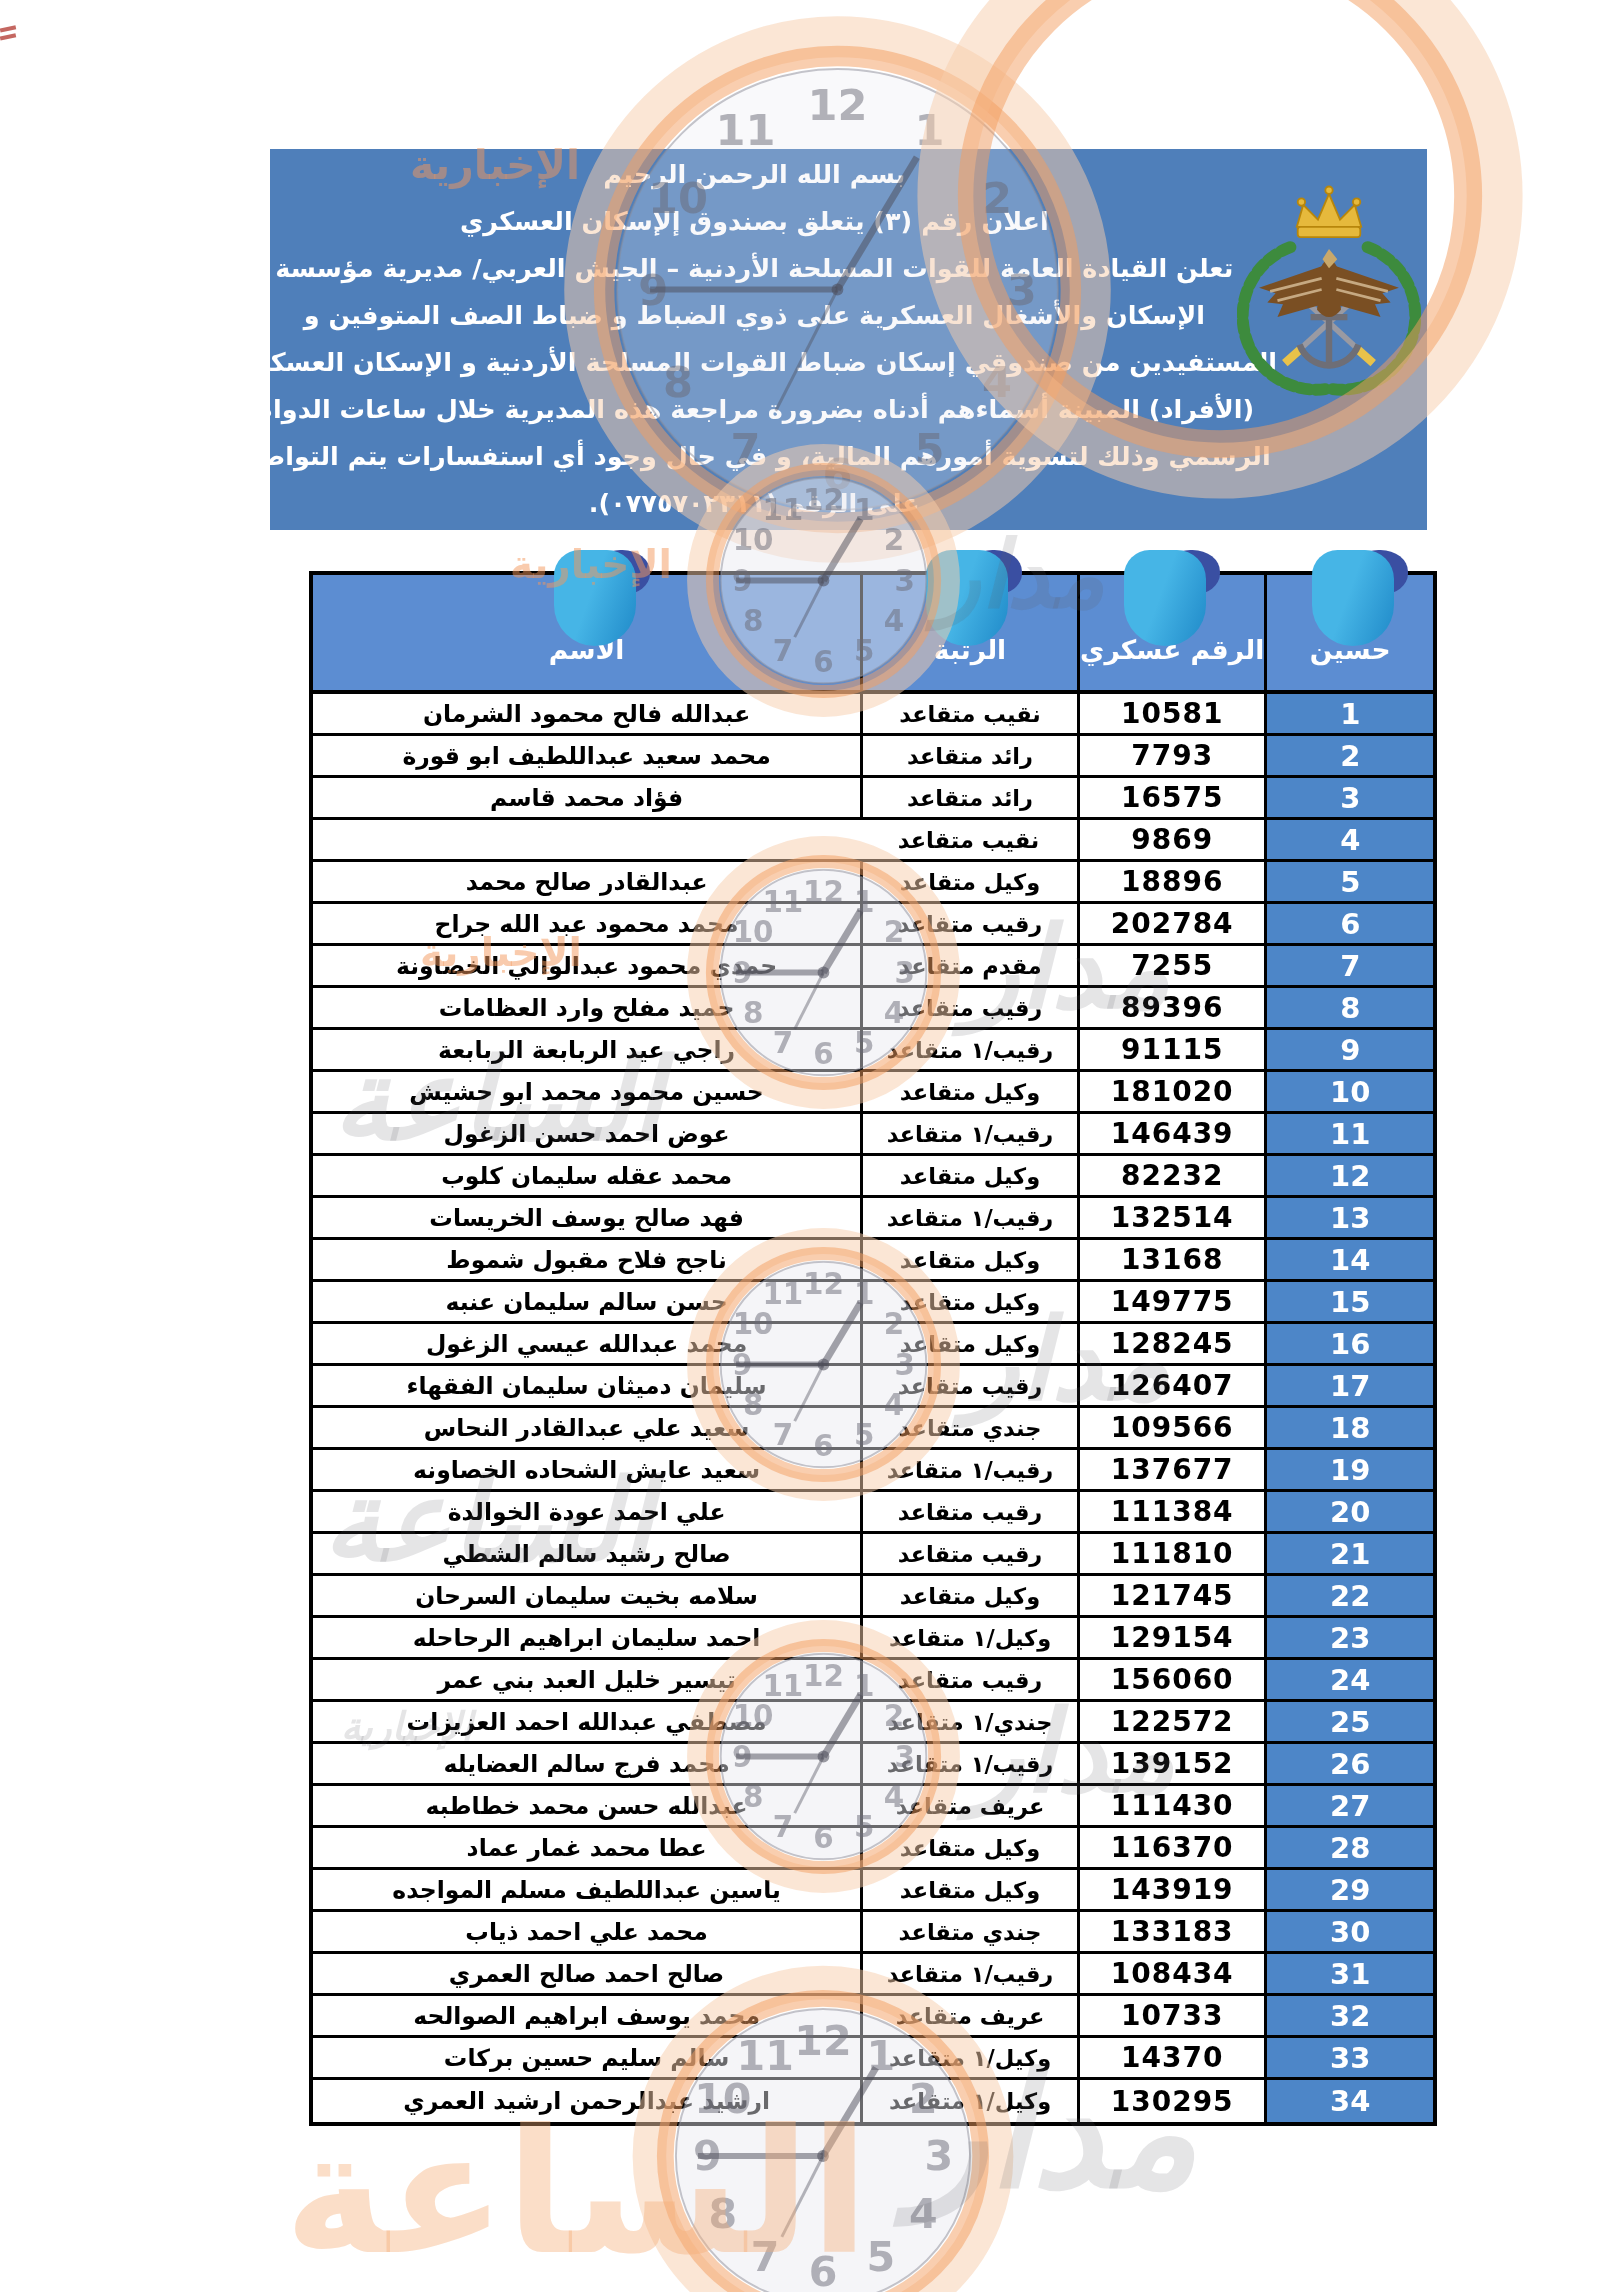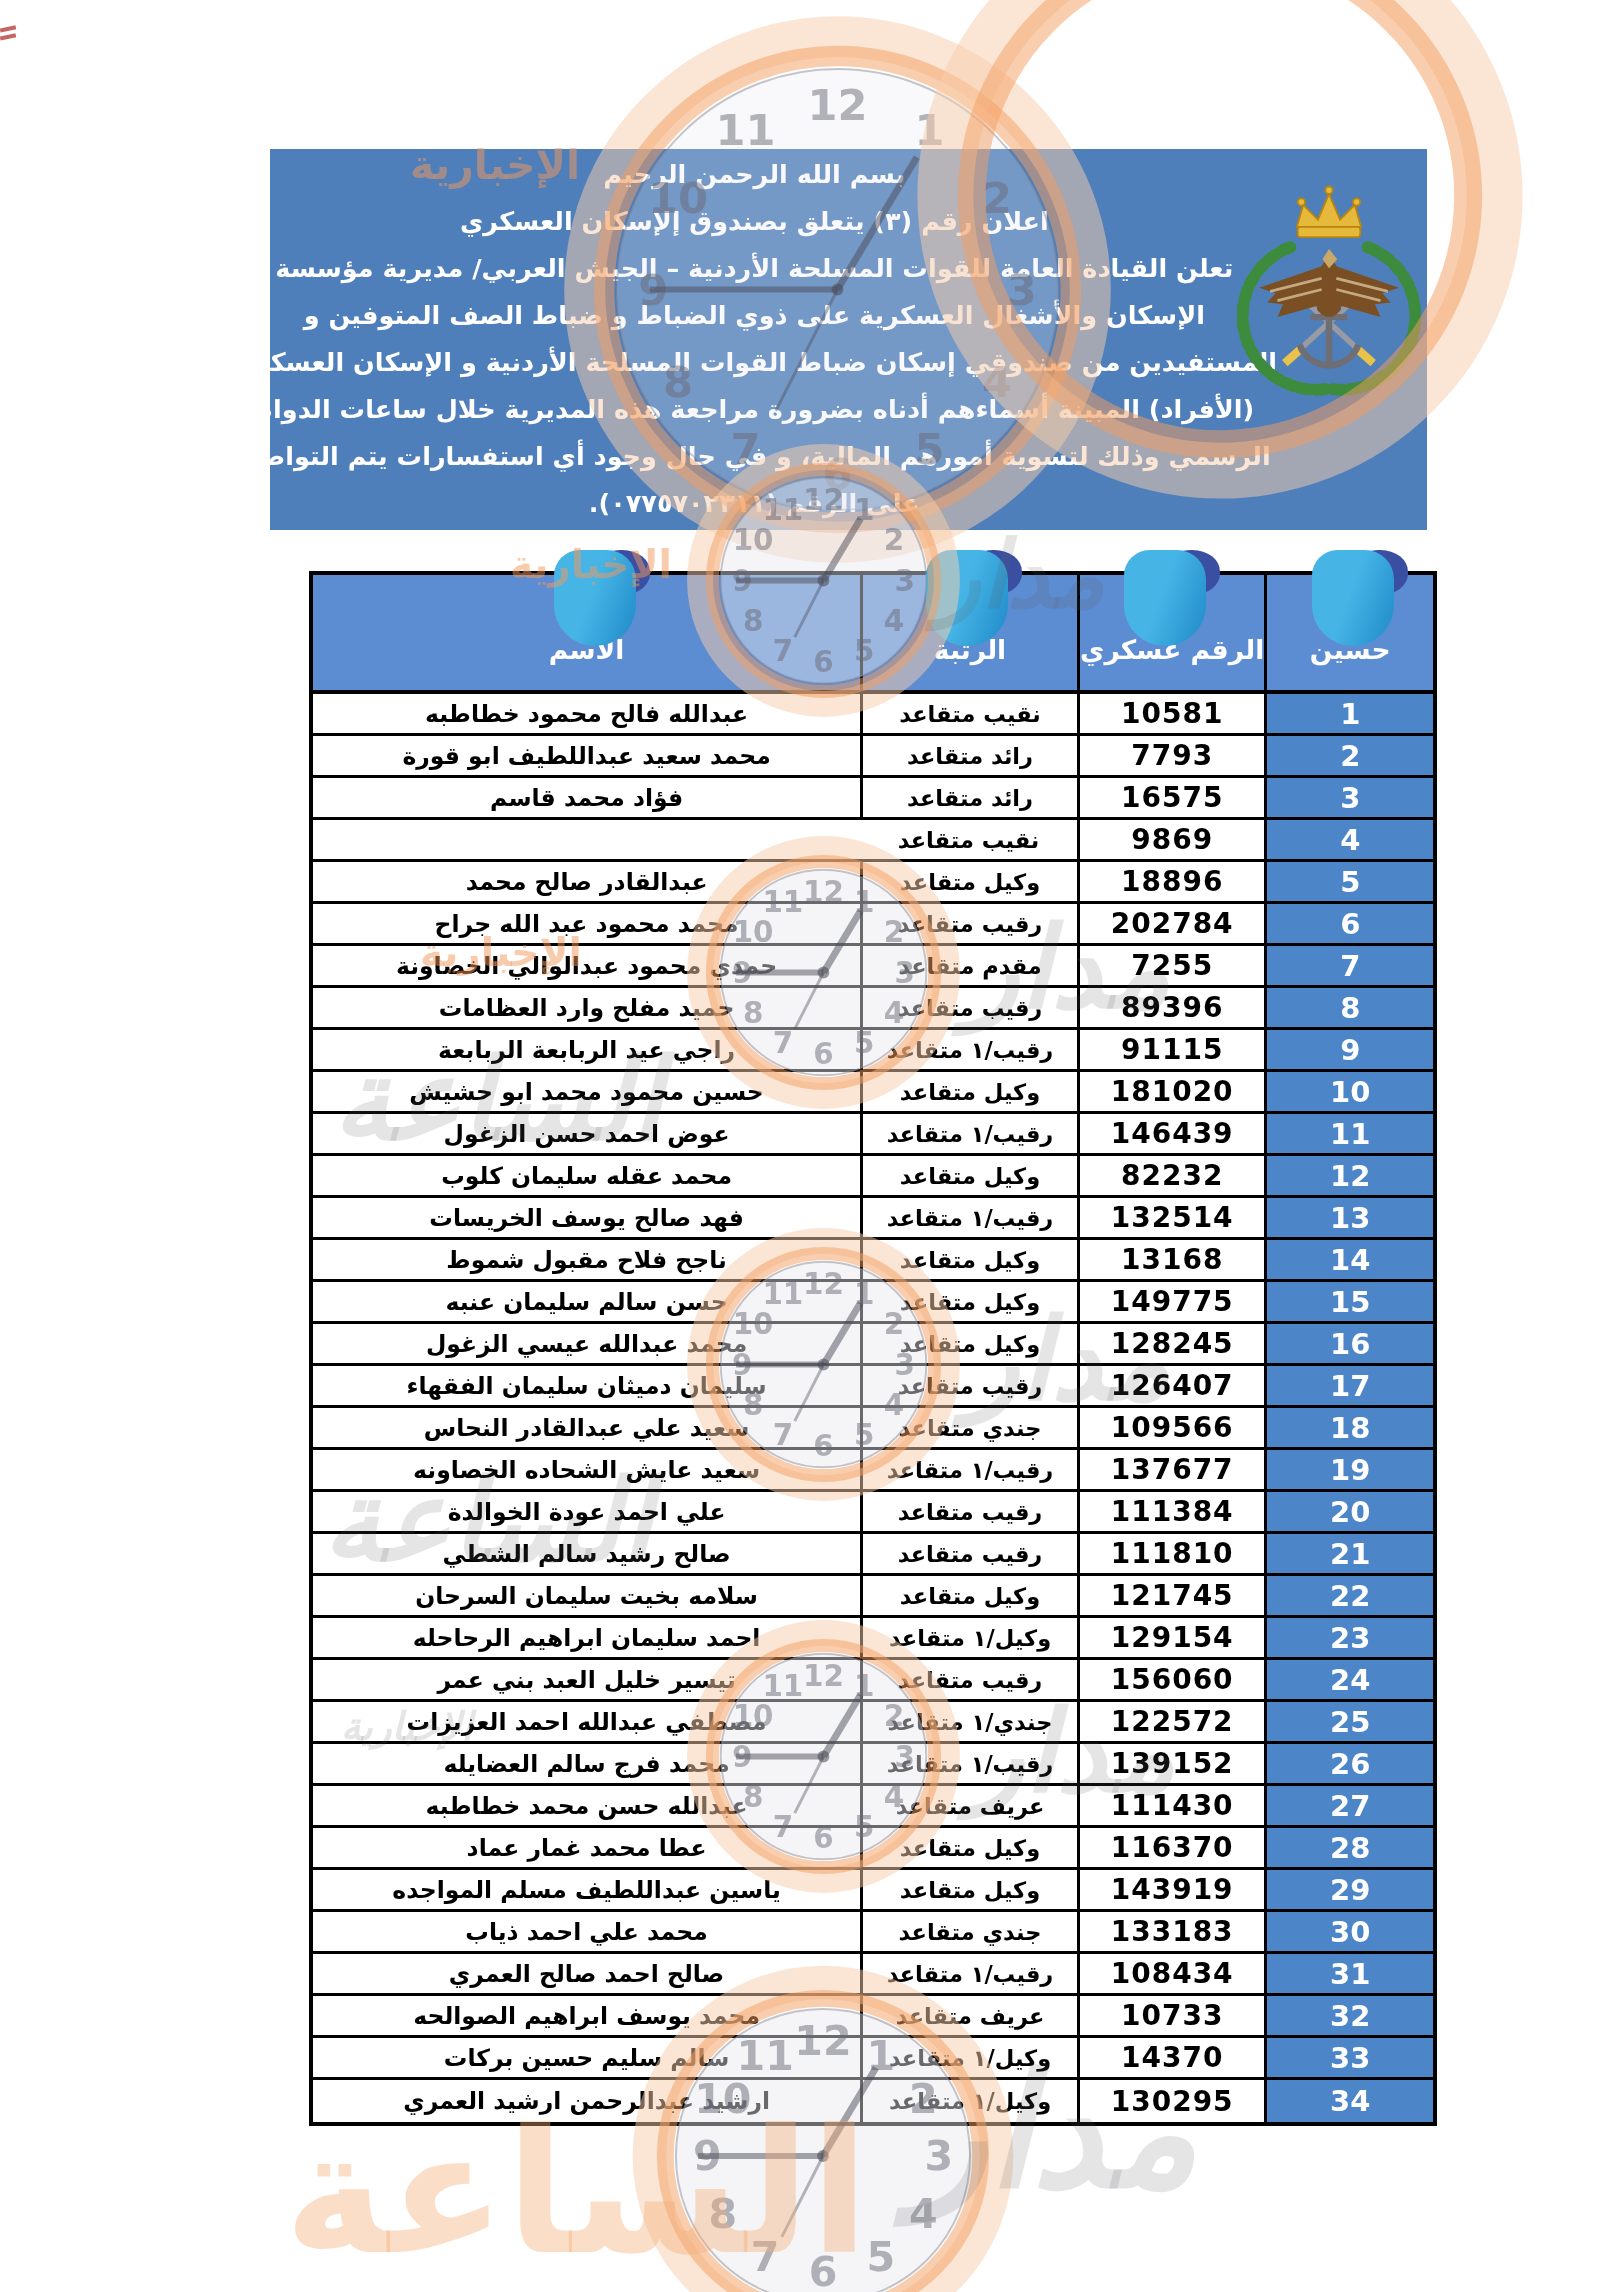--- a/index.html
+++ b/index.html
@@ -156,21 +156,21 @@
       <div class="th w-number">الرقم عسكري</div>
       <div class="th w-rank">الرتبة</div>
       <div class="th w-name">الاسم</div>
     </div>
 
     <div class="tbody" id="tbody">
         <div class="trow">
         <div class="td td-serial w-serial">1</div>
         <div class="td td-number w-number">10581</div>
         <div class="td td-rank w-rank">نقيب متقاعد</div>
-        <div class="td td-name w-name">عبدالله فالح محمود خطاطبه</div>
+        <div class="td td-name w-name">عبدالله فالح محمود الشرمان</div>
       </div>
         <div class="trow">
         <div class="td td-serial w-serial">2</div>
         <div class="td td-number w-number">7793</div>
         <div class="td td-rank w-rank">رائد متقاعد</div>
         <div class="td td-name w-name">محمد سعيد عبداللطيف ابو قورة</div>
       </div>
         <div class="trow">
         <div class="td td-serial w-serial">3</div>
         <div class="td td-number w-number">16575</div>

